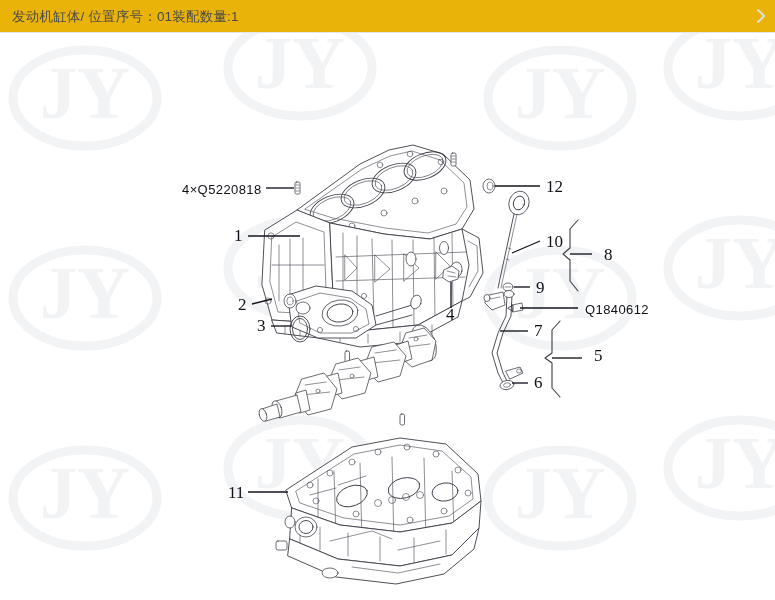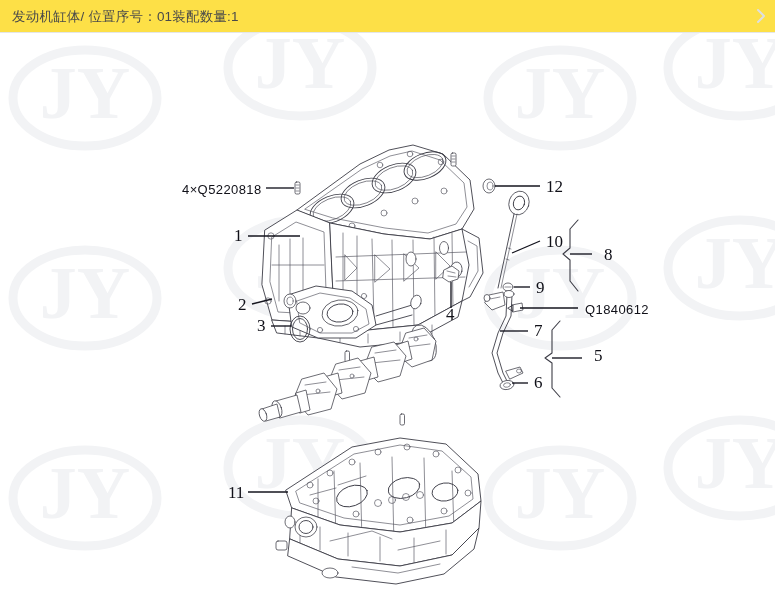--- a/index.html
+++ b/index.html
@@ -14,21 +14,21 @@
     font-family: "Liberation Sans", sans-serif;
     position: relative;
   }
 
   
   #header-bar {
     position: absolute;
     left: 0; top: 0;
     width: 775px;
     height: 33px;
-    background: #fde047;
+    background: #eab308;
     border-bottom: 1px solid #e4e6e8;
     box-sizing: border-box;
   }
   #header-title {
     position: absolute;
     left: 12px; top: 8px;
     font-size: 13.5px;
     color: #4a4a4a;
     letter-spacing: 0.2px;
     white-space: nowrap;

